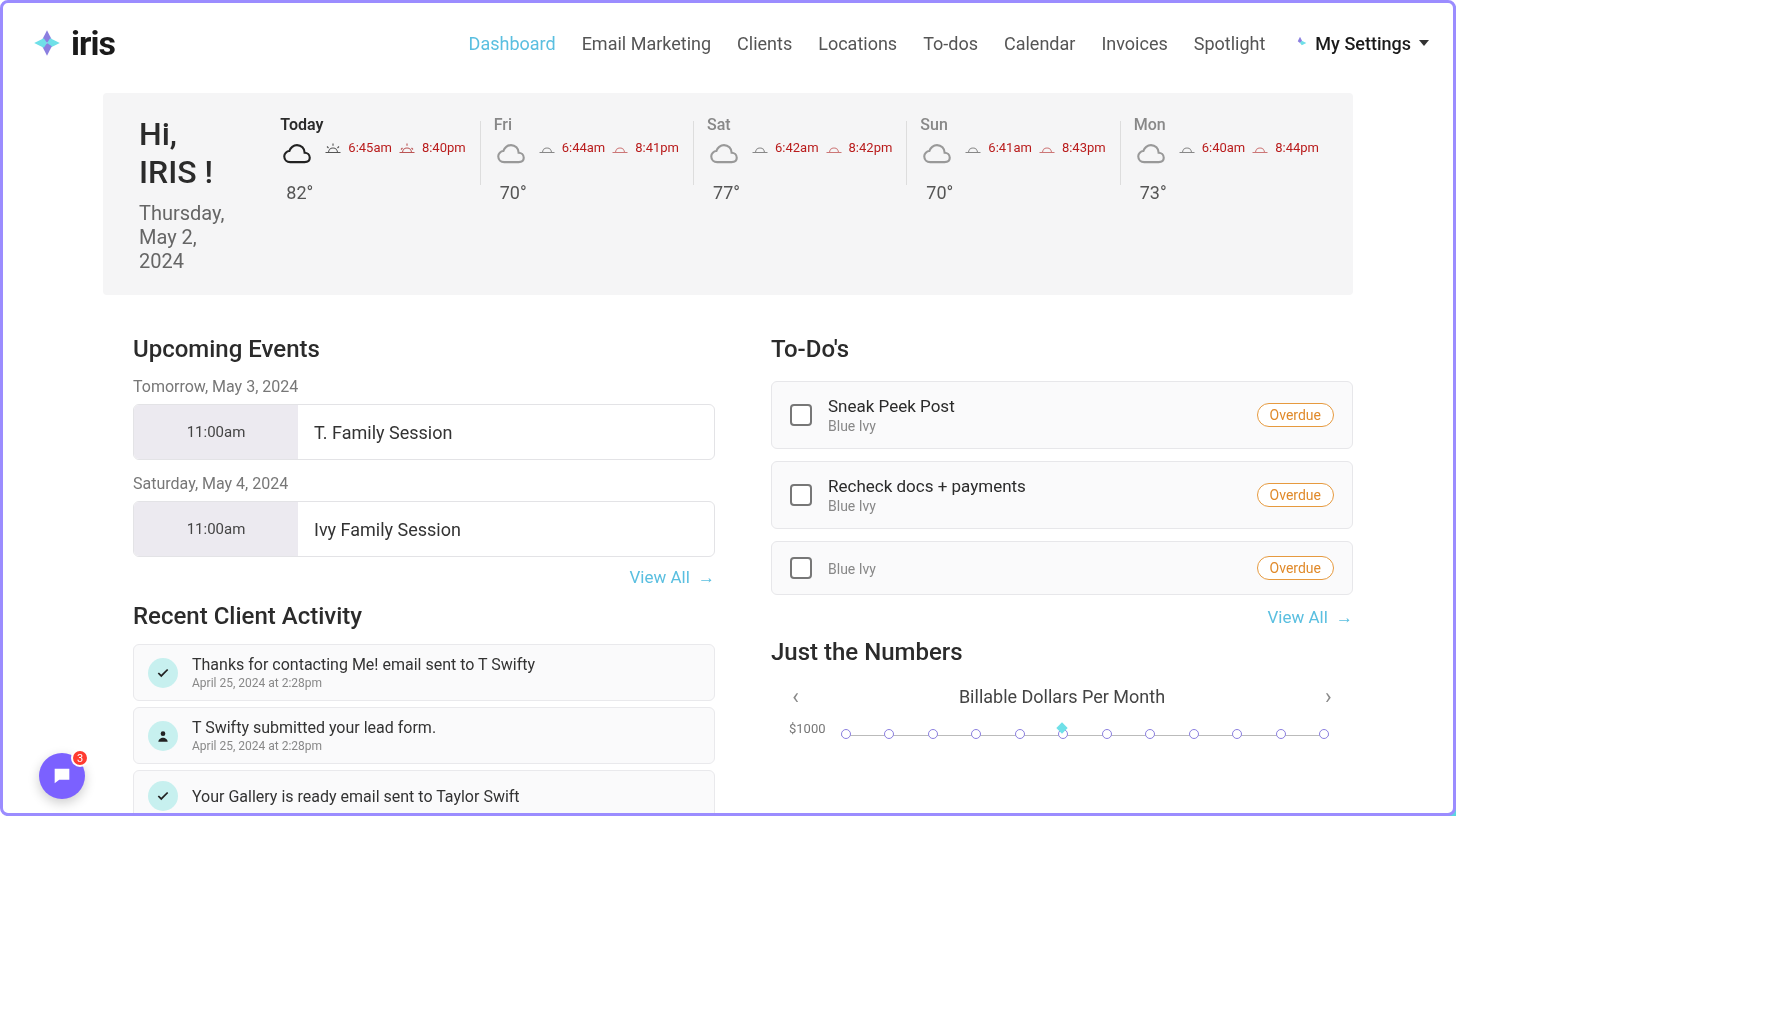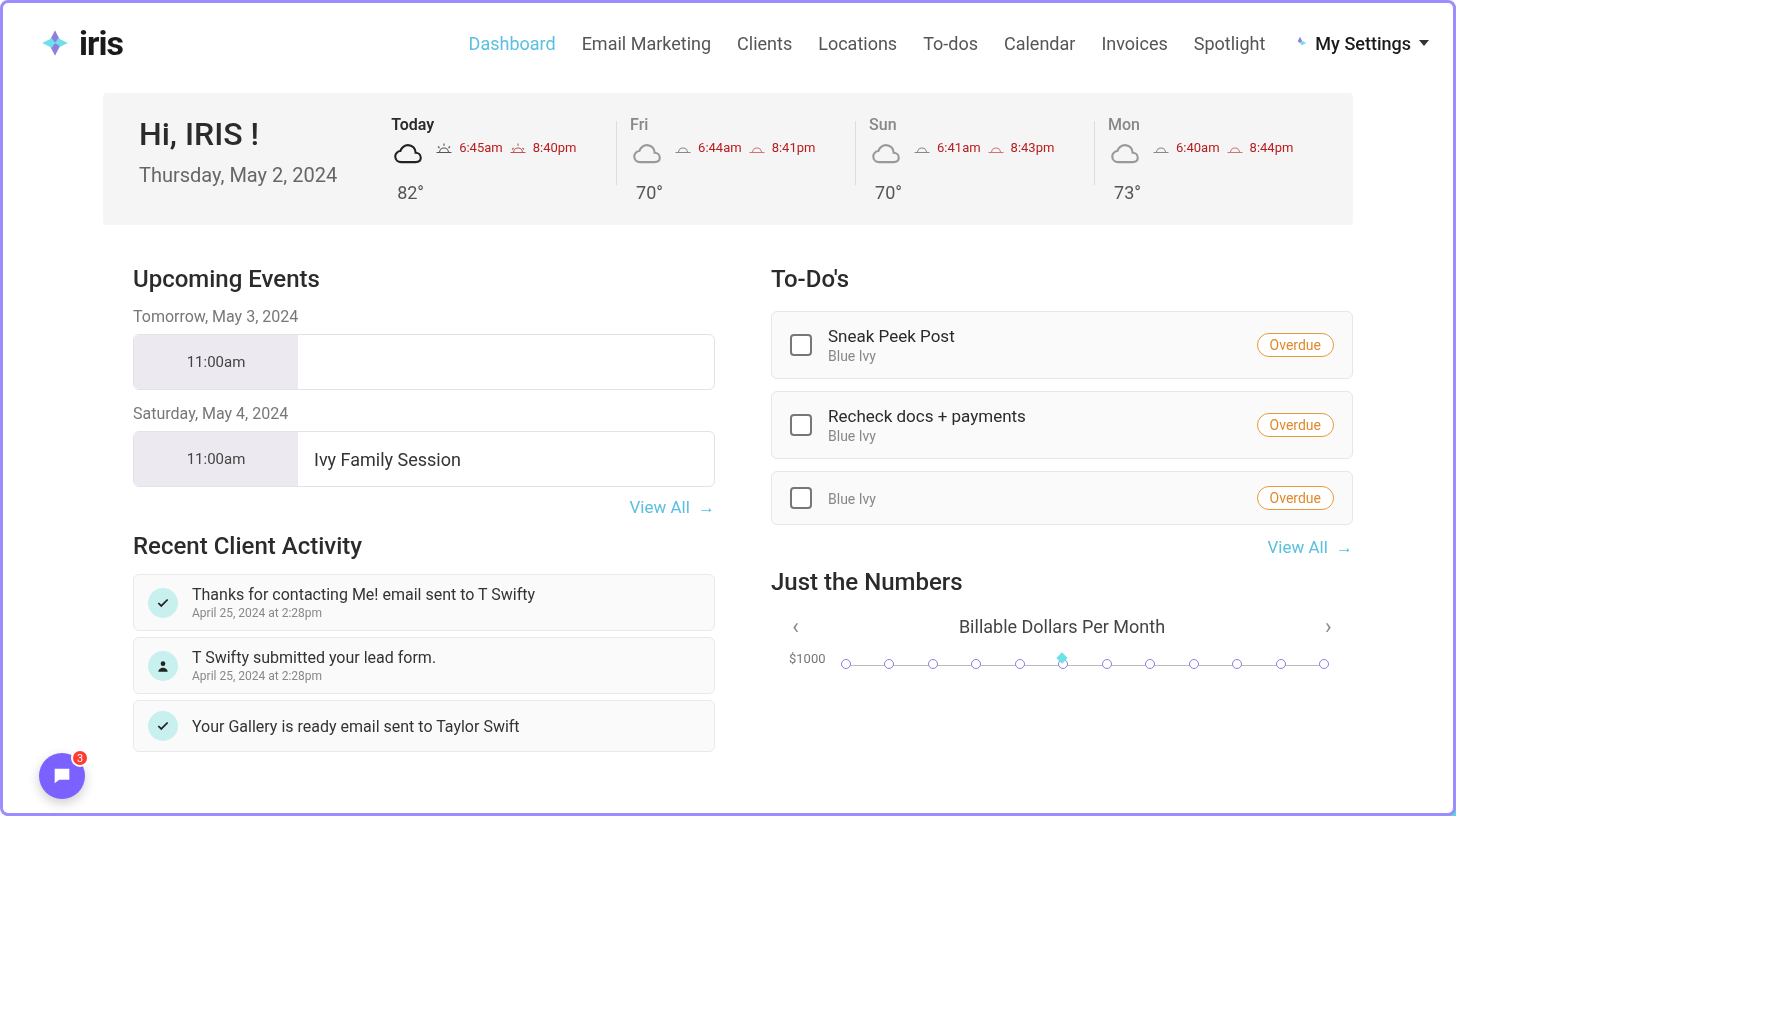--- a/index.html
+++ b/index.html
@@ -2,21 +2,21 @@
 <html><head>
 <meta charset="utf-8">
 <style>
   * { box-sizing: border-box; margin: 0; padding: 0; }
   html, body { width: 1456px; height: 816px; font-family: -apple-system, BlinkMacSystemFont, "Segoe UI", Roboto, Helvetica, Arial, sans-serif; color: #333; }
   body { background: #fff; position: relative; }
   .frame { width: 1456px; height: 816px; border: 3px solid #9b8cff; border-radius: 8px; position: relative; overflow: hidden; background:#fff; }
   .cyan-shadow { position:absolute; left:6px; top:6px; right:-6px; bottom:-6px; background:#5ad6e0; border-radius:8px; z-index:-1; }
 
   
-  .topbar { display:flex; align-items:center; padding: 10px 24px 0 36px; height:70px; }
+  .topbar { display:flex; align-items:center; padding: 10px 24px 0 28px; height:70px; }
   .logo { display:flex; align-items:center; gap:8px; }
   .logo svg { width:32px; height:32px; }
   .logo-text { font-size:34px; font-weight:700; color:#1a1a1a; letter-spacing:-1px; }
   .nav { margin-left:auto; display:flex; align-items:center; gap:26px; font-size:18px; color:#555; }
   .nav a { text-decoration:none; color:#555; cursor:pointer; }
   .nav a.active { color:#5abfe0; }
   .nav .settings { display:flex; align-items:center; gap:6px; color:#1a1a1a; font-weight:500;text-align:right; }
   .nav .settings svg { width:18px; height:18px; }
   .caret { width:0; height:0; border-left:5px solid transparent; border-right:5px solid transparent; border-top:6px solid #333; display:inline-block; margin-left:2px; }
 
@@ -164,20 +164,43 @@
                 <svg class="sun-svg" viewBox="0 0 24 16">
                   <path d="M2 14h20M6 14a6 6 0 0112 0" fill="none" stroke="#c77" stroke-width="1.5"></path>
                 </svg>
                 <span>8:41pm</span>
               </div>
           </div>
         </div>
         <div class="temp">70°</div>
       </div>
 
+      <div class="wday muted">
+        <div class="wday-label">Sat</div>
+        <div class="wday-body">
+          <svg class="wicon" viewBox="0 0 40 40">
+              <path d="M12 26c-4 0-7-3-7-7 0-3 3-6 6-6 1-4 5-7 9-7 5 0 9 4 9 9 3 0 6 2 6 6s-3 5-6 5H12z" fill="none" stroke="#999" stroke-width="2.5"></path>
+            </svg>
+          <div class="suntimes">
+            <div class="row">
+                <svg class="sun-svg" viewBox="0 0 24 16">
+                  <path d="M2 14h20M6 14a6 6 0 0112 0" fill="none" stroke="#888" stroke-width="1.5"></path>
+                </svg>
+                <span>6:42am</span>
+              </div>
+            <div class="row">
+                <svg class="sun-svg" viewBox="0 0 24 16">
+                  <path d="M2 14h20M6 14a6 6 0 0112 0" fill="none" stroke="#c77" stroke-width="1.5"></path>
+                </svg>
+                <span>8:42pm</span>
+              </div>
+          </div>
+        </div>
+        <div class="temp">77°</div>
+      </div>
 
       <div class="wday muted">
         <div class="wday-label">Sun</div>
         <div class="wday-body">
           <svg class="wicon" viewBox="0 0 40 40">
               <path d="M12 26c-4 0-7-3-7-7 0-3 3-6 6-6 1-4 5-7 9-7 5 0 9 4 9 9 3 0 6 2 6 6s-3 5-6 5H12z" fill="none" stroke="#999" stroke-width="2.5"></path>
             </svg>
           <div class="suntimes">
             <div class="row">
                 <svg class="sun-svg" viewBox="0 0 24 16">
@@ -223,20 +246,21 @@
   </div>
 
   <div class="main">
 
     <div class="col">
       <h2 class="section">Upcoming Events</h2>
 
       <div class="subdate">Tomorrow, May 3, 2024</div>
       <div class="event-card">
         <div class="event-time">11:00am</div>
+        <div class="event-title">T. Family Session</div>
       </div>
 
       <div class="subdate">Saturday, May 4, 2024</div>
       <div class="event-card">
         <div class="event-time">11:00am</div>
         <div class="event-title">Ivy Family Session</div>
       </div>
 
       <div class="viewall">
         <a><span>View All</span><span class="arrow"> →</span></a>

